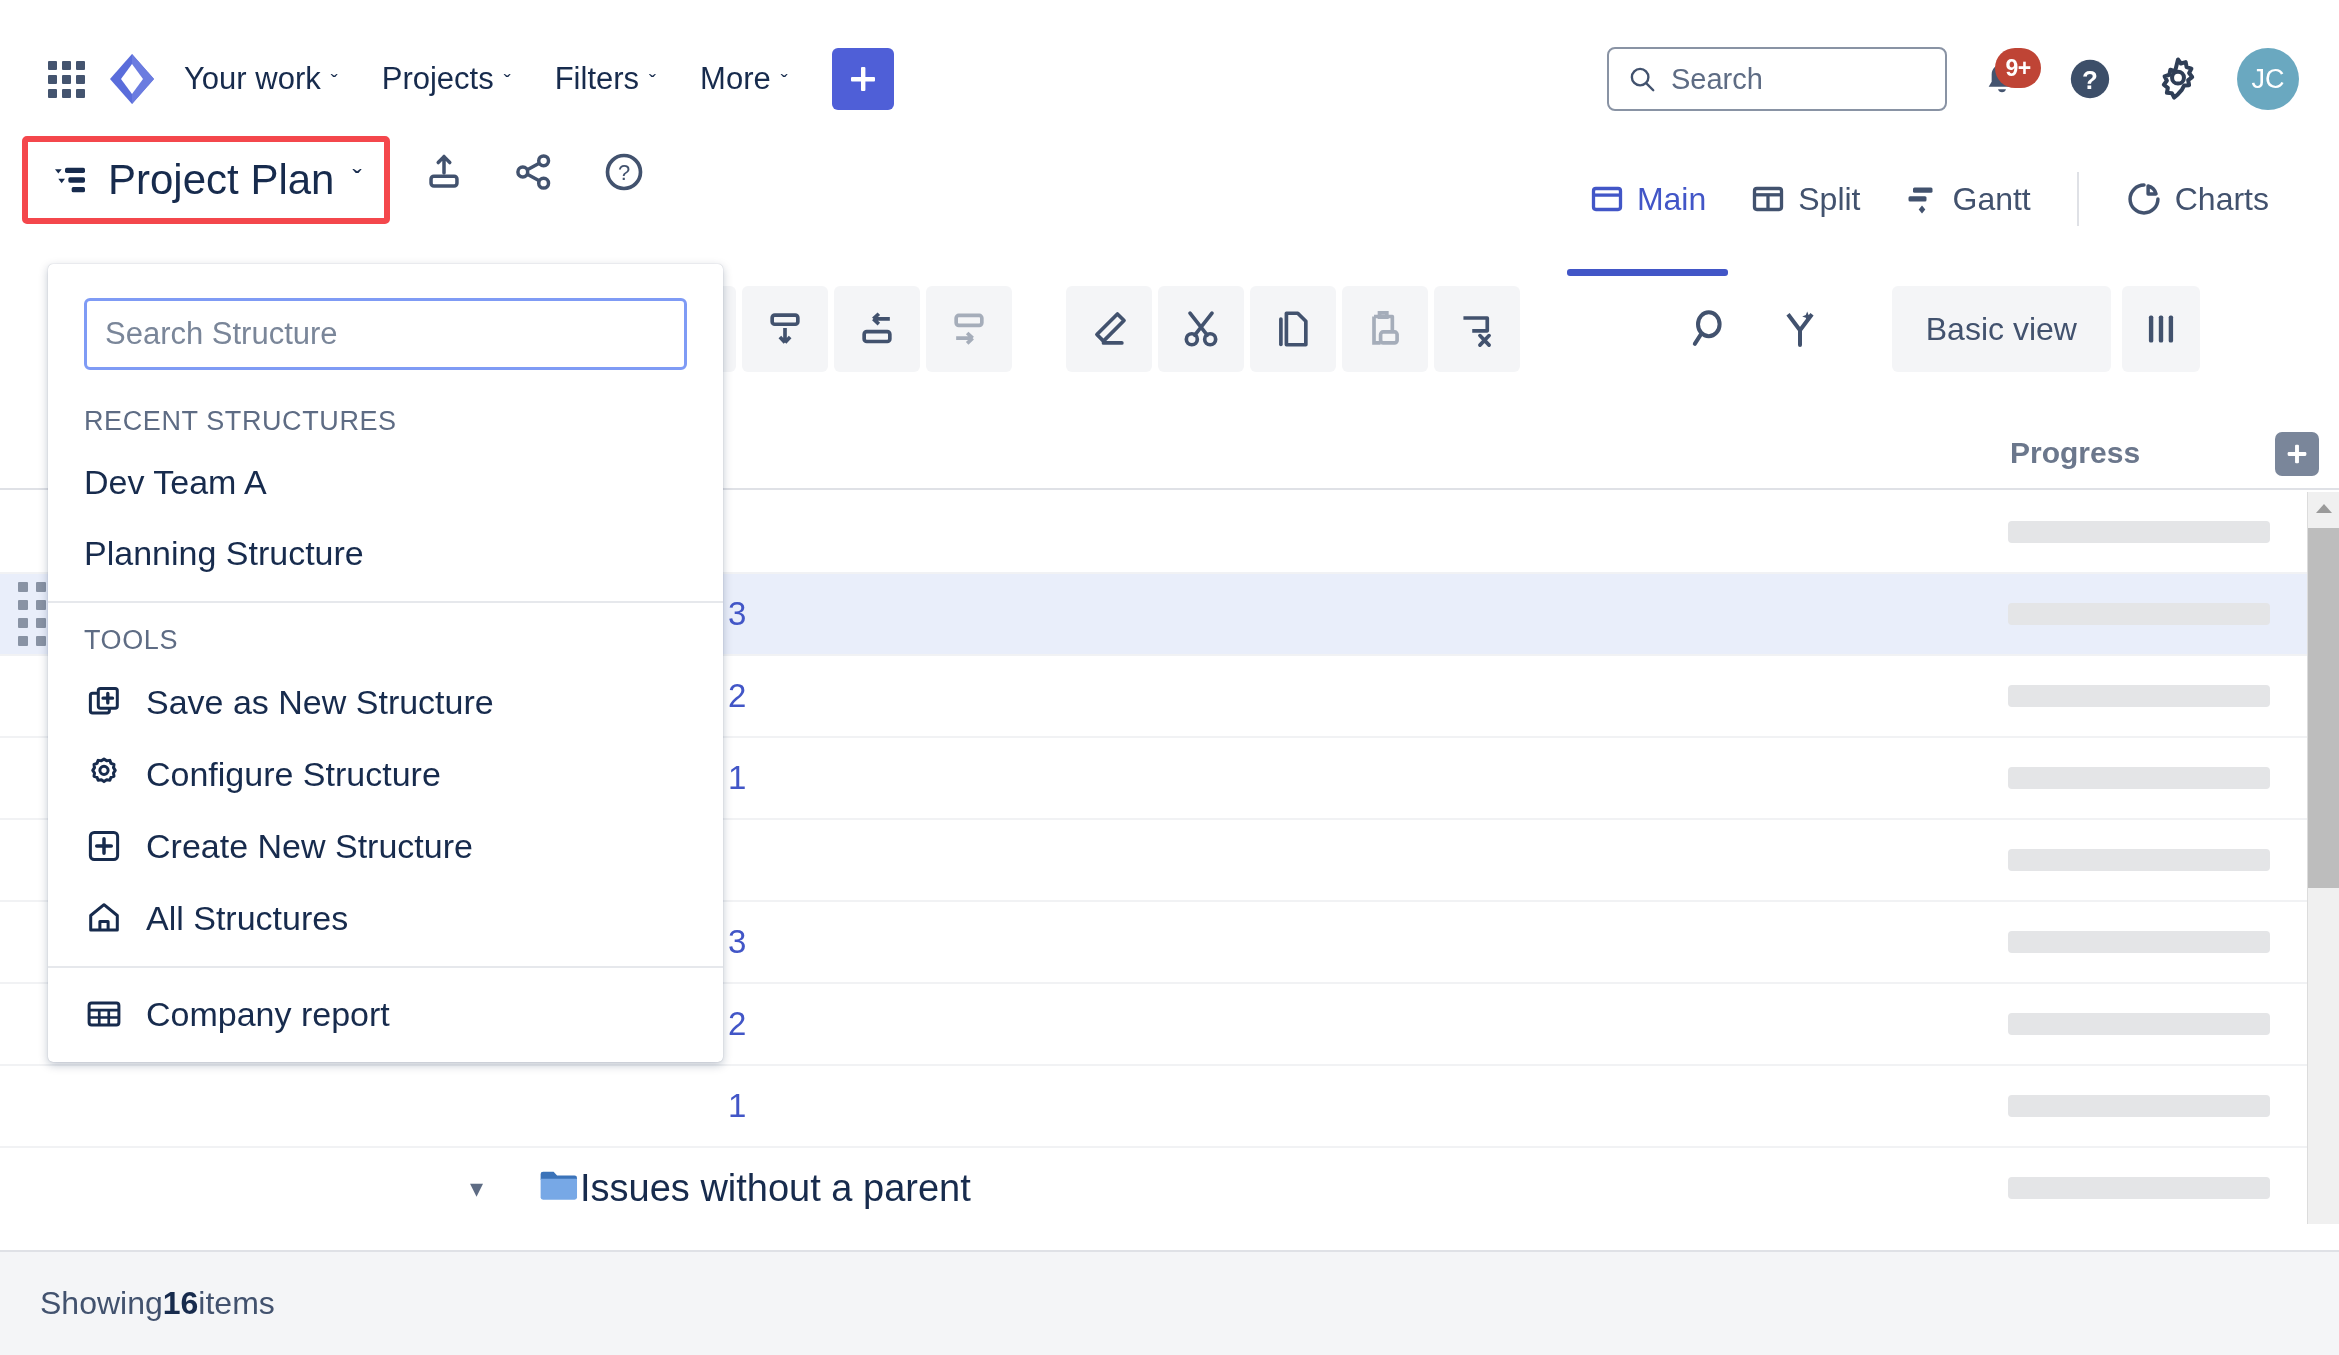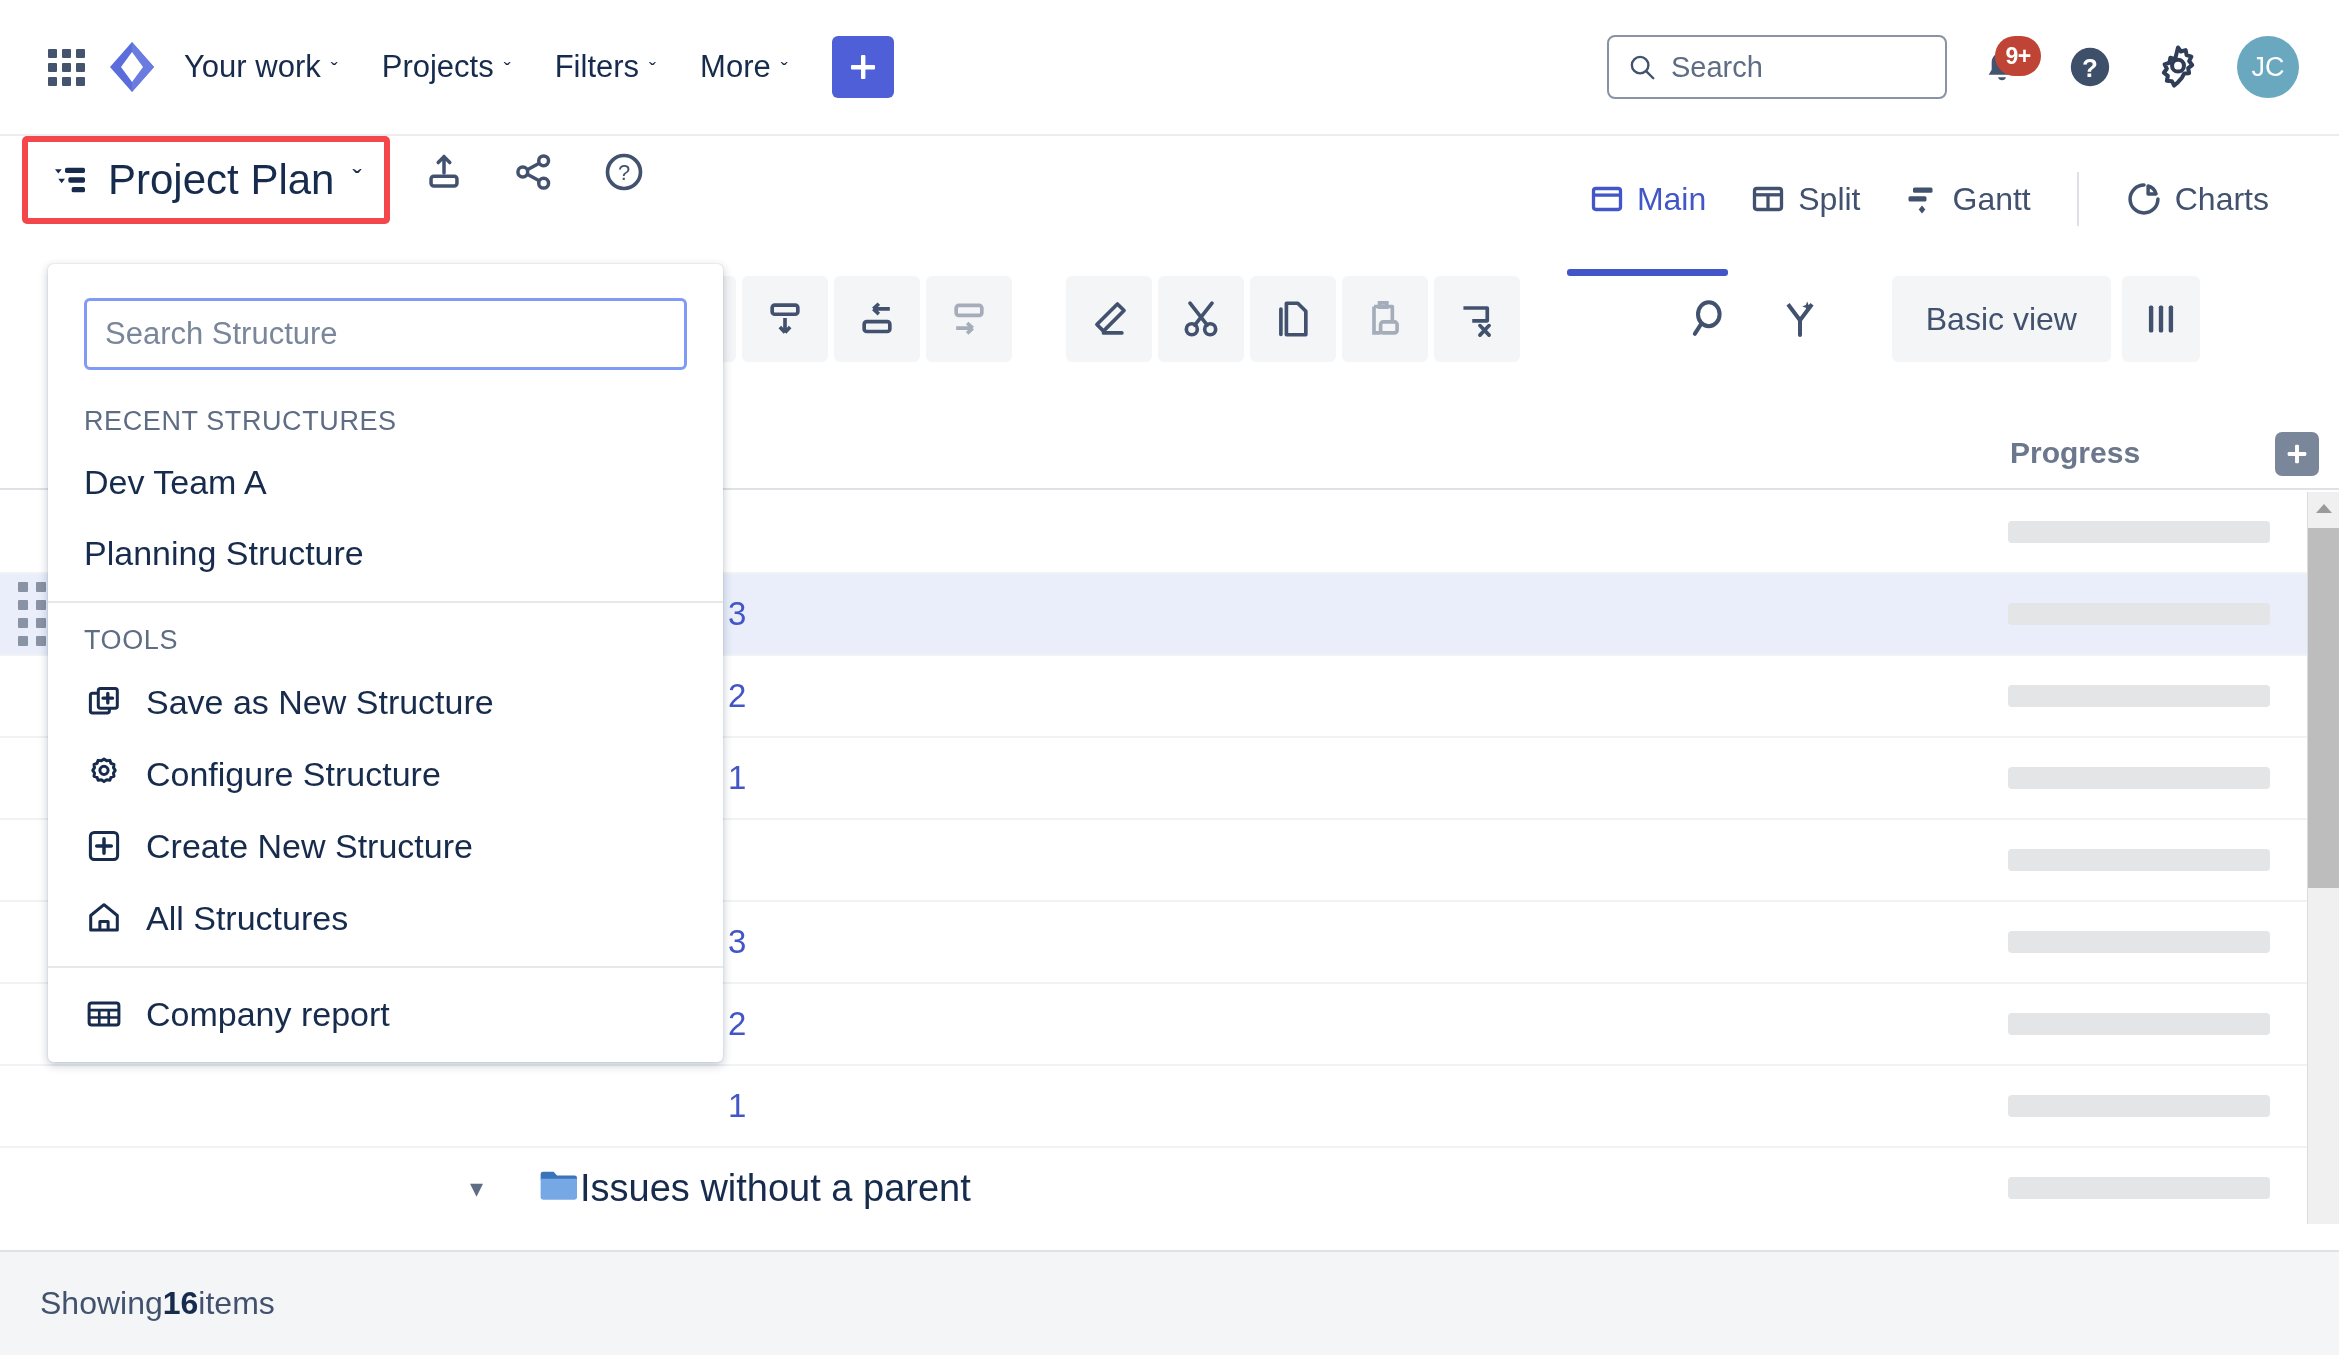--- a/index.html
+++ b/index.html
@@ -7,21 +7,21 @@
     width: 2339px; height: 1355px;
     font-family: "Liberation Sans", sans-serif;
     background: #ffffff;
     overflow: hidden;
     color: #172b4d;
   }
   .app { position: relative; width: 2339px; height: 1355px; }
 
   
   .topnav {
-    position: absolute; top: 0; left: 0; width: 2339px; height: 136px;
+    position: absolute; top: 12px; left: 0; width: 2339px; height: 136px;
     background: #ffffff;
     border-bottom: 2px solid #ebecf0;
     display: flex; align-items: center;
   }
   .nav-left { display: flex; align-items: center; height: 100%; padding-left: 40px; gap: 0; }
   .app-switcher {
     width: 52px; height: 52px; display: flex; align-items: center; justify-content: center;
     cursor: pointer; border-radius: 5px;
   }
   .grid-dots { display: grid; grid-template-columns: repeat(3, 9px); grid-template-rows: repeat(3, 9px); gap: 5px; }
@@ -107,21 +107,21 @@
   .view-tab.active { color: #4256c7; }
   .view-tab.active::after {
     content: ""; position: absolute; left: 0; right: 0; bottom: -14px;
     height: 7px; background: #4256c7; border-radius: 3px;
   }
   .view-sep { width: 2px; height: 54px; background: #dfe1e6; margin: 0 24px; }
 
   
   .toolbar {
     position: absolute; top: 276px; left: 0; width: 2234px; height: 96px;
-    display: flex; align-items: flex-start;
+    display: flex; align-items: flex-end;
   }
   .tb-group { display: flex; align-items: center; gap: 6px; }
   .tb-btn {
     width: 86px; height: 86px; background: #f4f5f7; border-radius: 6px;
     display: flex; align-items: center; justify-content: center; cursor: pointer;
   }
   .tb-btn.plain { background: transparent; }
   .tb-gap { width: 60px; }
   .tb-text-btn {
     height: 86px; padding: 0 34px; background: #f4f5f7; border-radius: 6px;

